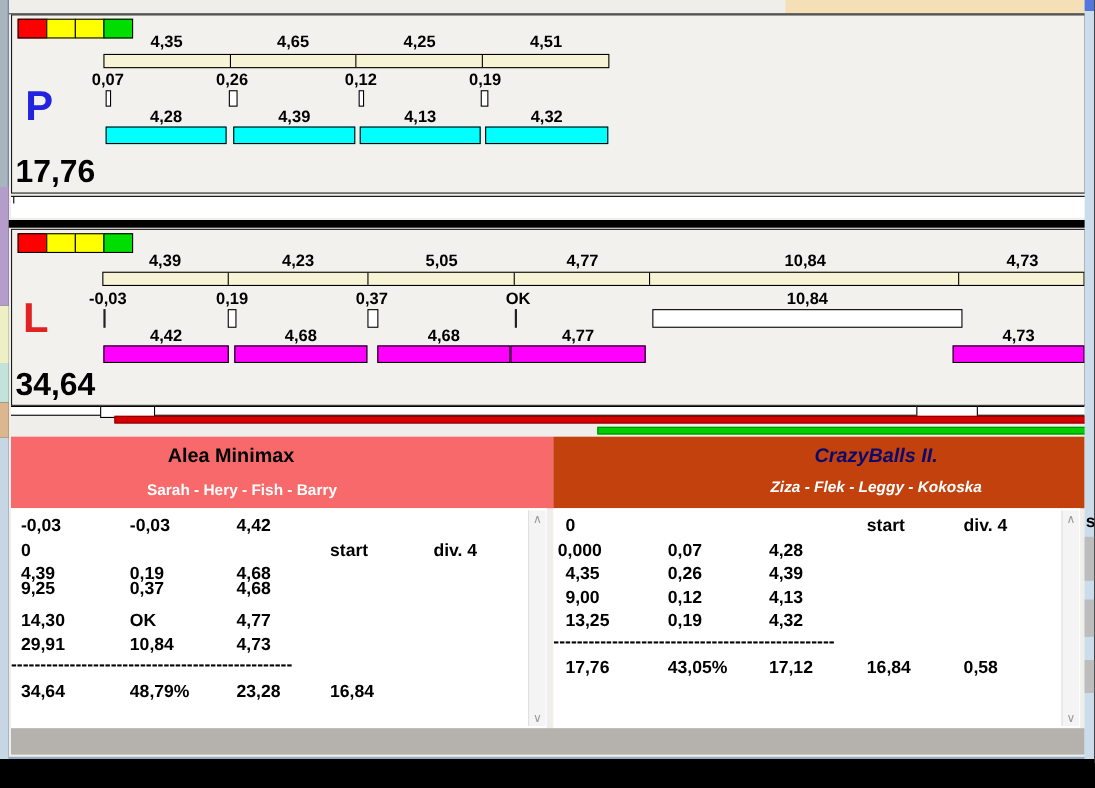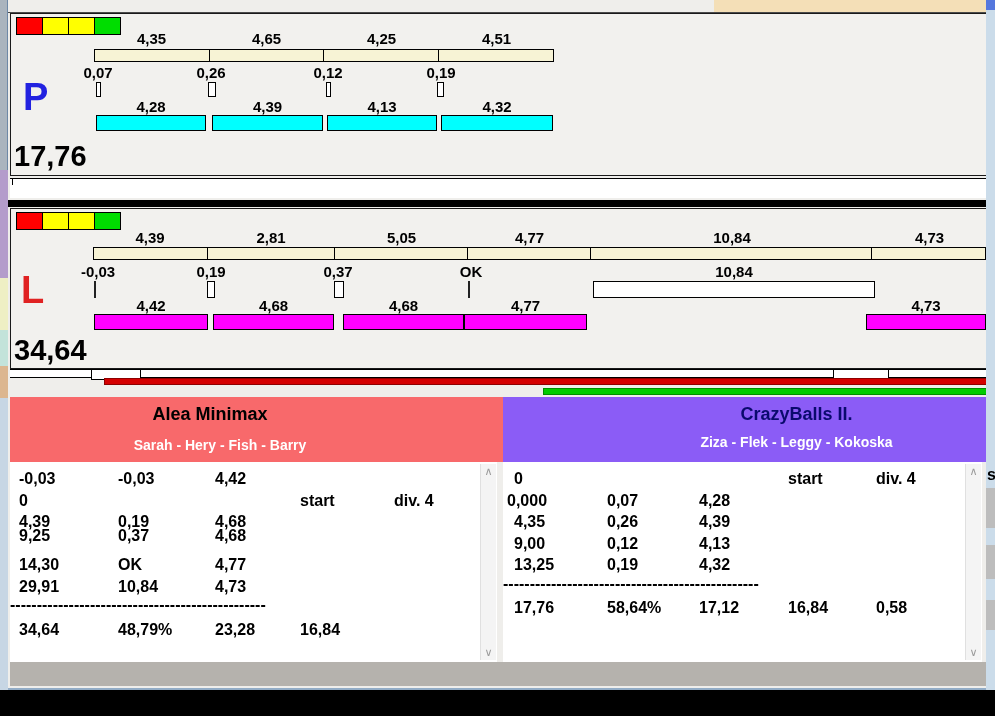--- a/index.html
+++ b/index.html
@@ -149,21 +149,21 @@
     <div class="ptotal">34,64</div>
   <div class="hbar" style="left: 82px; top: 38px; width: 893px; height: 13px; background: rgb(247, 243, 213);">
         <div class="hseg" style="width: 114px;"></div>
         <div class="hseg" style="width: 128px;"></div>
         <div class="hseg" style="width: 133px;"></div>
         <div class="hseg" style="width: 123px;"></div>
         <div class="hseg" style="width: 282px;"></div>
         <div class="hseg" style="width: 113px;"></div>
       </div>
       <div class="blabel" style="left: 139px; top: 20px;">4,39</div>
-      <div class="blabel" style="left: 260px; top: 20px;">2,81</div>
+      <div class="blabel" style="left: 260px; top: 20px;">4,23</div>
       <div class="blabel" style="left: 390.5px; top: 20px;">5,05</div>
       <div class="blabel" style="left: 518.5px; top: 20px;">4,77</div>
       <div class="blabel" style="left: 721px; top: 20px;">10,84</div>
       <div class="blabel" style="left: 918.5px; top: 20px;">4,73</div>
       <div class="blabel" style="left: 87px; top: 54px;">-0,03</div>
       <div class="tick-line" style="left: 83px; top: 72px; height: 17px;"></div>
       <div class="blabel" style="left: 200px; top: 54px;">0,19</div>
       <div class="tick-rect" style="left: 196px; top: 72px; height: 17px; width: 8px;"></div>
       <div class="blabel" style="left: 327px; top: 54px;">0,37</div>
       <div class="tick-rect" style="left: 323px; top: 72px; height: 17px; width: 10px;"></div>
@@ -188,21 +188,21 @@
       <div class="handle" style="left: 823px; width: 56px;"></div>
     </div>
   <div id="red-bar" style="left: 104px; width: 884px; background: rgb(212, 0, 0);"></div>
   <div id="green-bar" style="left: 543px; width: 445px; background: rgb(0, 204, 0);"></div>
 
   <div id="team-left-header" class="theader" style="background: rgb(248, 105, 107);">
     <div class="team-title">Alea Minimax</div>
     <div class="team-players">Sarah - Hery - Fish - Barry</div>
     <div class="team-distance">25 cm</div>
   </div>
-  <div id="team-right-header" class="theader" style="background: #8b5cf6;">
+  <div id="team-right-header" class="theader" style="background: #c2410c; font-style: italic;">
     <div class="team-title" style="color: rgb(10, 10, 110);">CrazyBalls II.</div>
     <div class="team-players">Ziza - Flek - Leggy - Kokoska</div>
     <div class="team-distance">30 cm</div>
   </div>
 
   <div id="table-left" class="stable">
     <div class="rows">
         <div class="trow" style="top: 8px;">
           <div class="tcell" style="left: 9px;">-0,03</div>
           <div class="tcell" style="left: 108px;">-0,03</div>
@@ -269,21 +269,21 @@
           <div class="tcell" style="left: 196px;">4,13</div>
         </div>
         <div class="trow" style="top: 94px;">
           <div class="tcell" style="left: 11px;">13,25</div>
           <div class="tcell" style="left: 104px;">0,19</div>
           <div class="tcell" style="left: 196px;">4,32</div>
         </div>
         <div class="tdivider" style="top: 112.5px; width: 271px;">------------------------------------------------</div>
         <div class="trow" style="top: 137px;">
           <div class="tcell" style="left: 11px;">17,76</div>
-          <div class="tcell" style="left: 104px;">58,64%</div>
+          <div class="tcell" style="left: 104px;">43,05%</div>
           <div class="tcell" style="left: 196px;">17,12</div>
           <div class="tcell" style="left: 285px;">16,84</div>
           <div class="tcell" style="left: 373px;">0,58</div>
         </div>
       </div>
     <div class="vscroll">
       <div class="up">∧</div>
       <div class="dn">∨</div>
     </div>
   </div>

